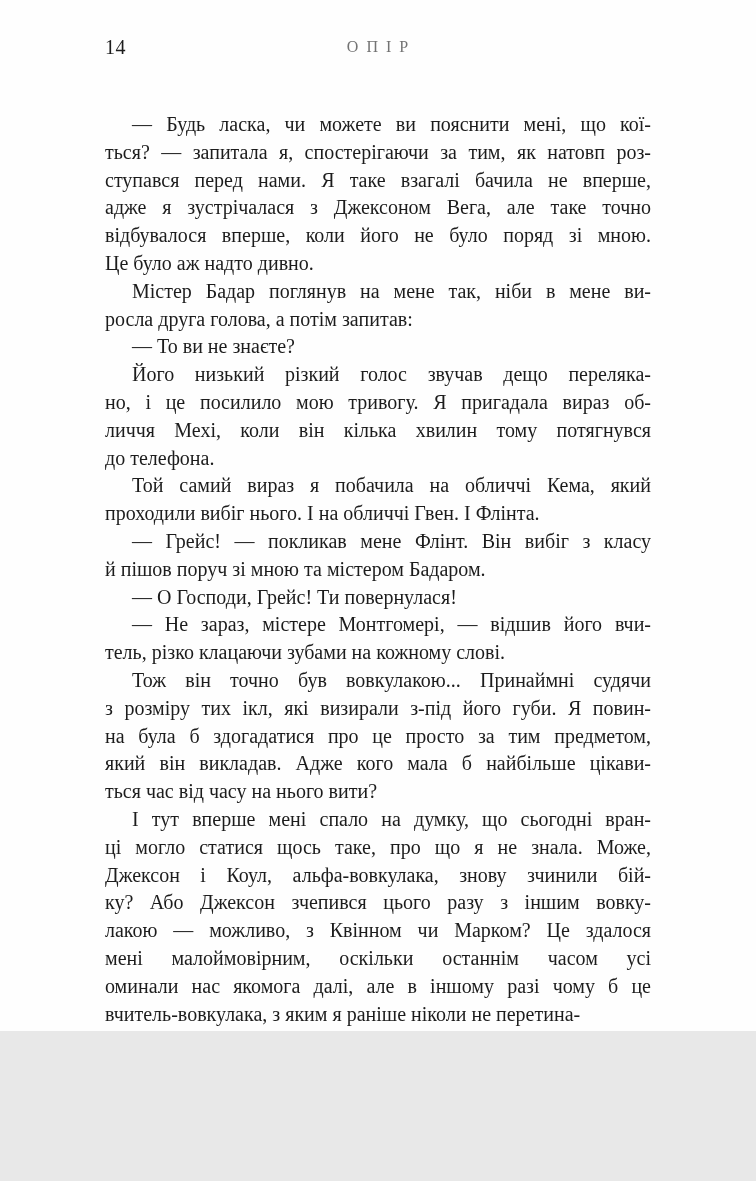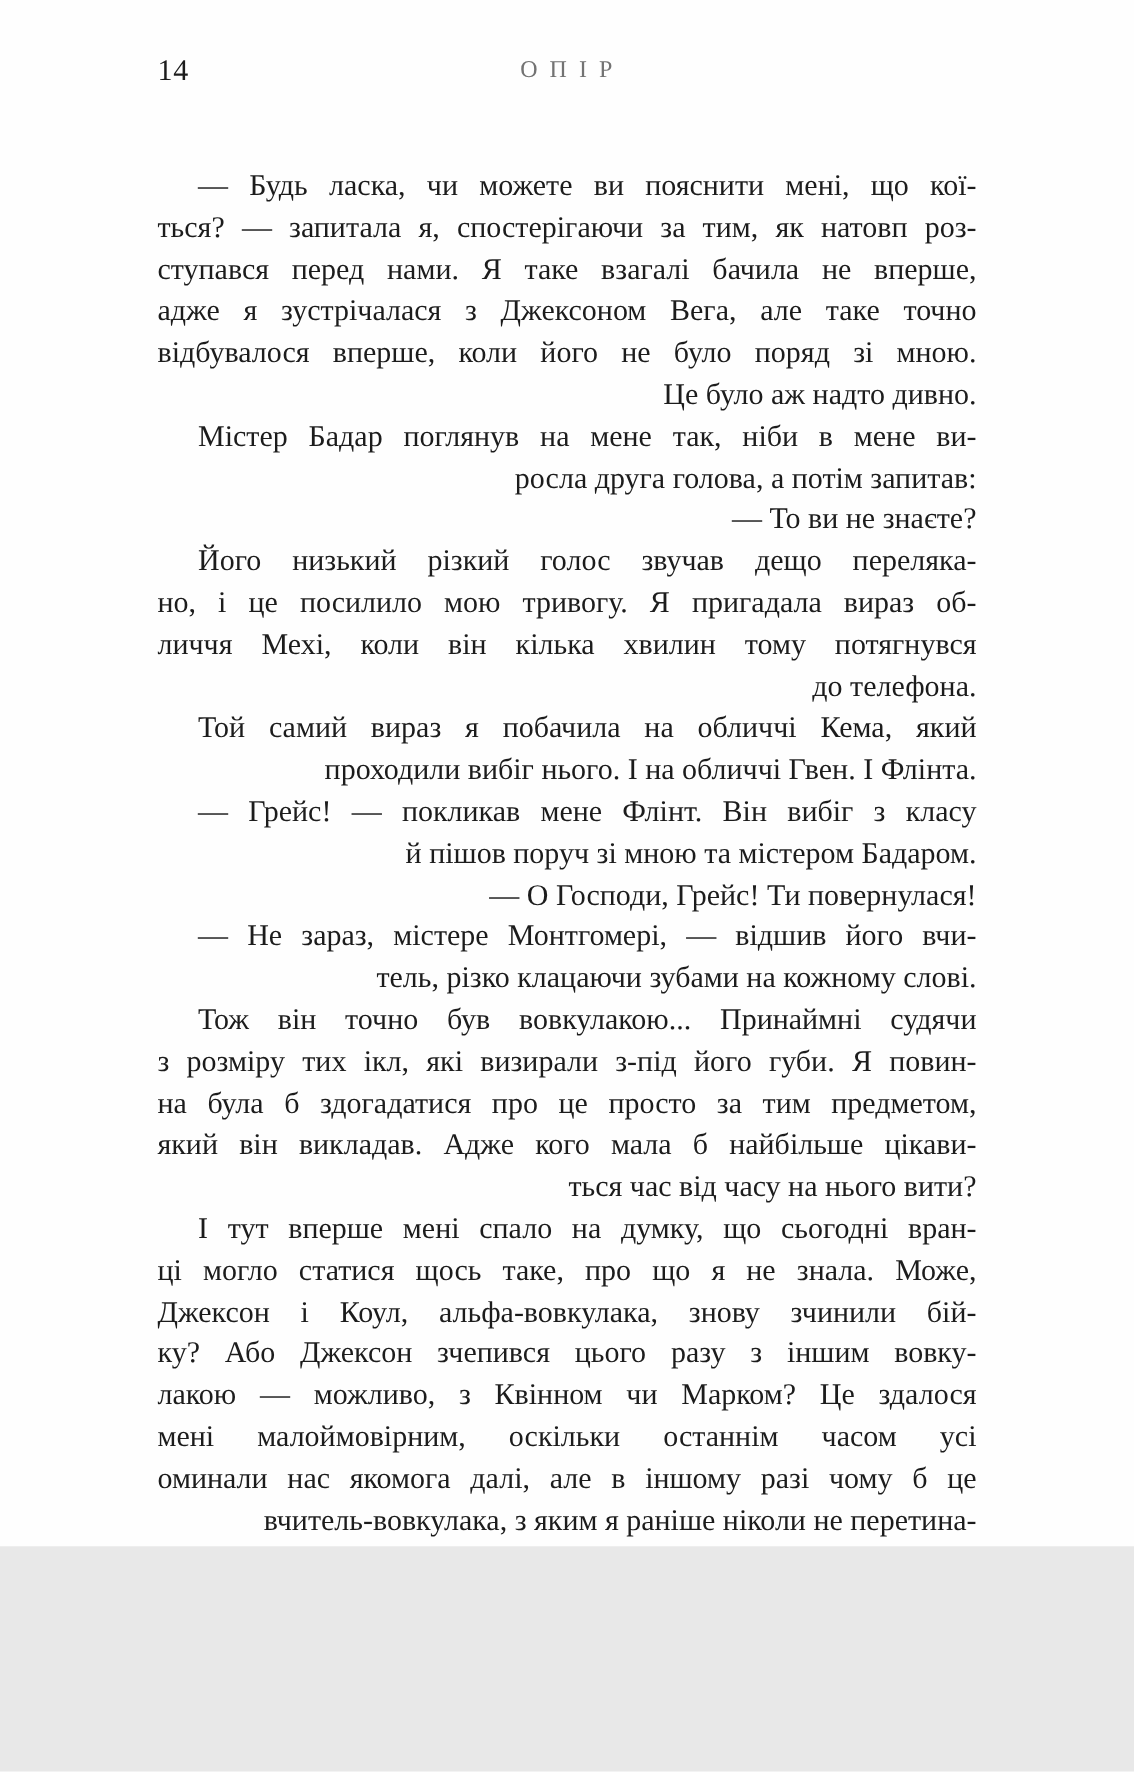--- a/index.html
+++ b/index.html
@@ -49,21 +49,21 @@
     left: 105px;
     width: 546px;
     font-size: 20px;
     line-height: 27.8px;
   }
   .paragraph {
     margin: 0;
   }
   .paragraph .line {
     white-space: nowrap;
-    text-align: right;
+    text-align: left;
   }
   .paragraph .line.just {
     white-space: normal;
     text-align: justify;
     text-align-last: justify;
   }
   .paragraph .line:first-child {
     text-indent: 27px;
   }
 </style>

